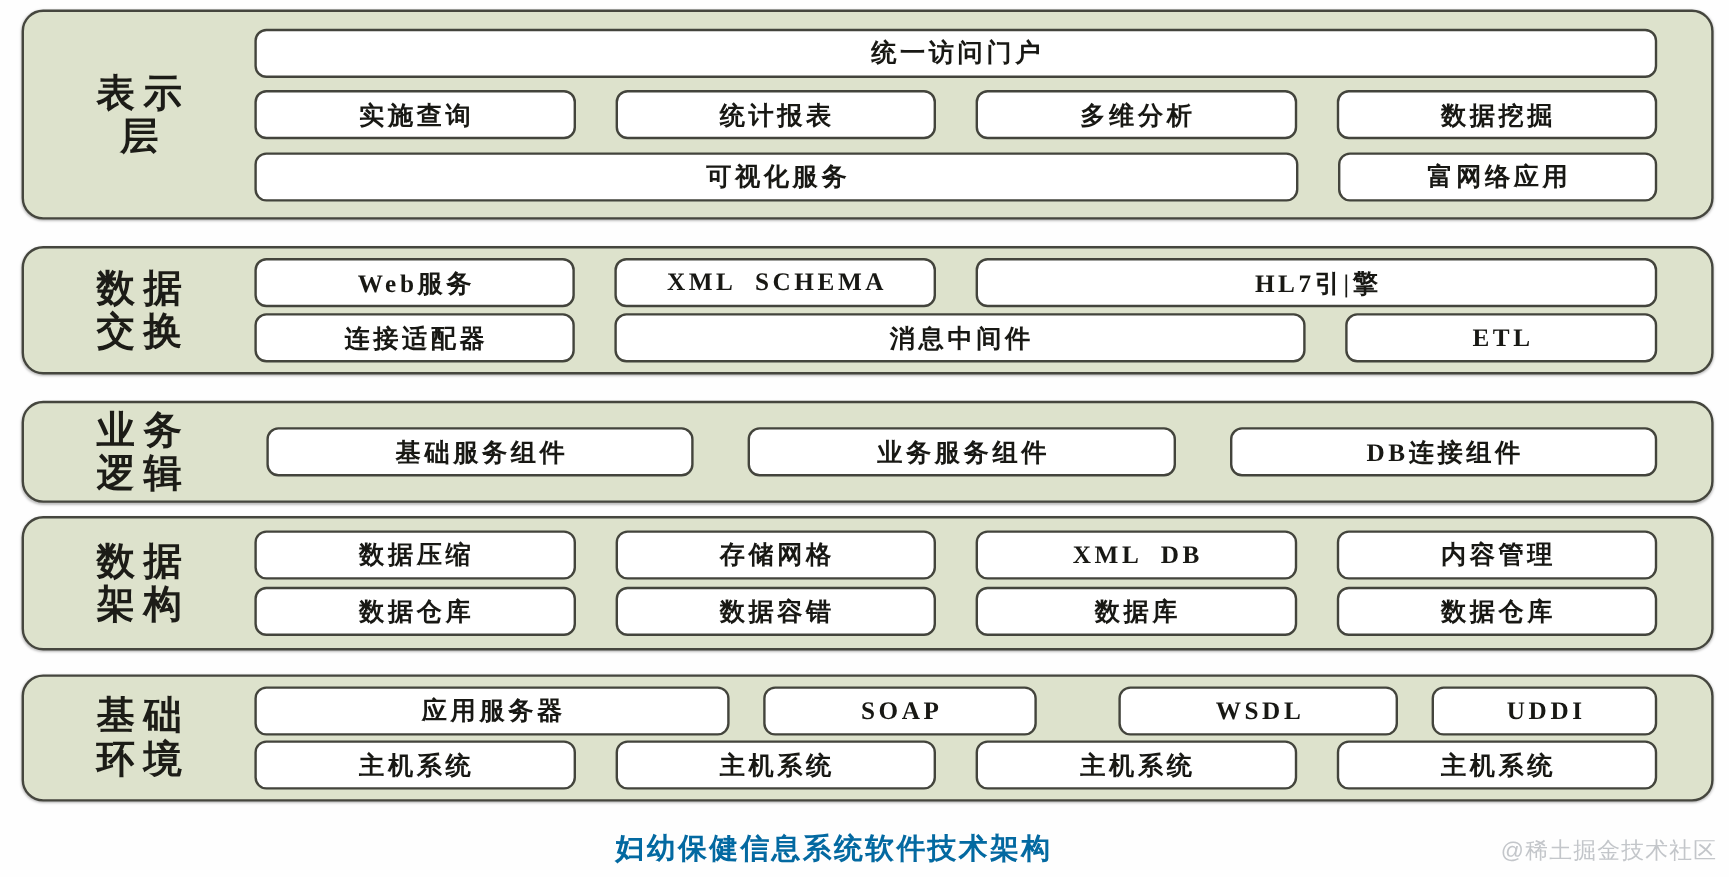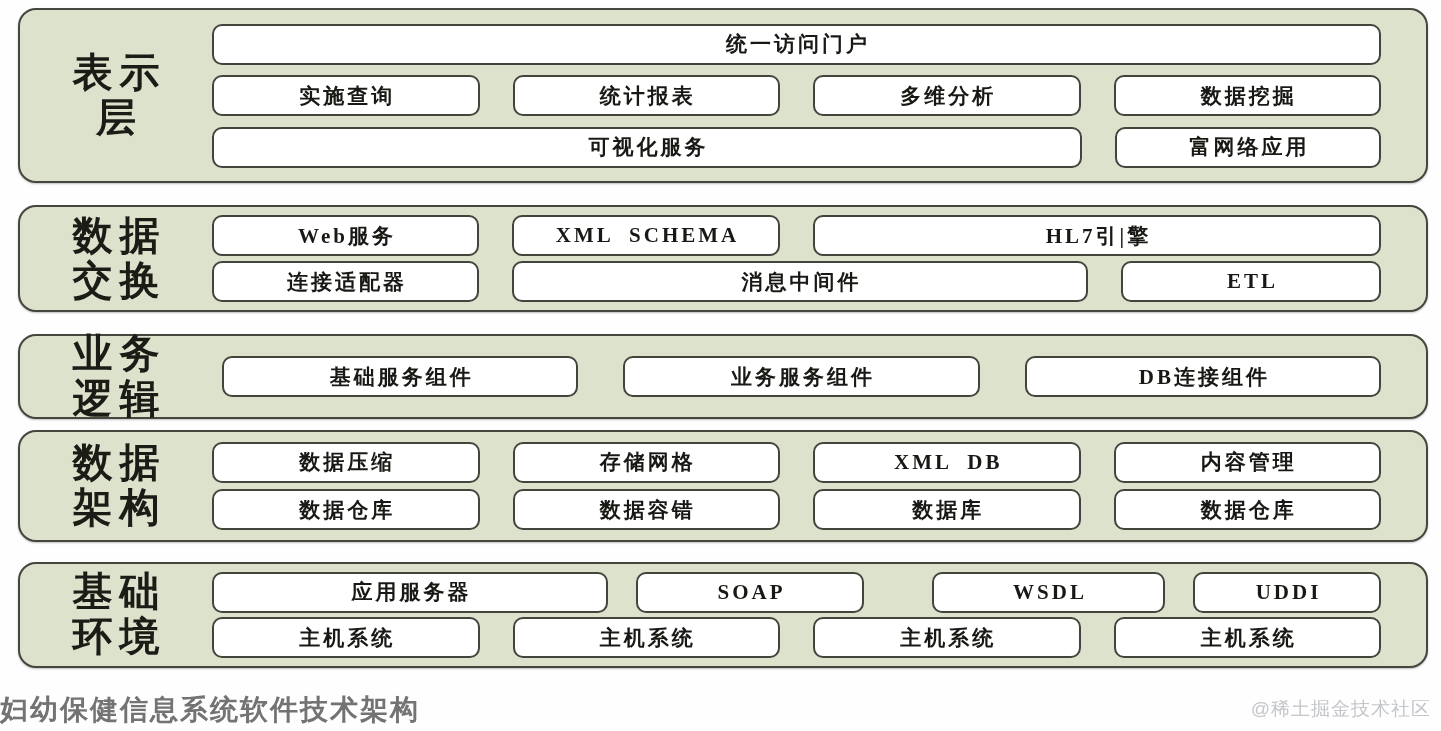--- a/index.html
+++ b/index.html
@@ -23,21 +23,21 @@
   .layer-1 { top:8px;   height:175px; }
   .layer-2 { top:205px; height:107px; }
   .layer-3 { top:334px; height:85px;  }
   .layer-4 { top:430px; height:112px; }
   .layer-5 { top:562px; height:106px; }
 
   .layer-label {
     width:192px; flex:0 0 192px;
     display:flex; flex-direction:column;
     align-items:center; justify-content:center;
-    font-size:40px; font-weight:bold; color:#1c1c17;
+    font-size:32px; font-weight:bold; color:#1c1c17;
     letter-spacing:7px; line-height:1.12;
     text-align:center;
   }
   .layer-label span { text-indent:7px; }
 
   .layer-content {
     flex:1;
     display:flex; flex-direction:column;
     justify-content:space-evenly;
     padding:3px 45px 3px 0;
@@ -64,24 +64,25 @@
   .w268 { flex:0 0 268px; }
   .w396 { flex:0 0 396px; }
   .w228 { flex:0 0 228px; }
   .w233 { flex:0 0 233px;margin-left:40px; }
   .w576 { flex:0 0 576px; }
   .w870 { flex:0 0 870px; }
 
   .caption {
     position:absolute;
     left:0; top:691px; width:1390px;
+    text-align:center;
     font-family:"Liberation Sans","DejaVu Sans",sans-serif;
-    font-size:28px; font-weight:bold;
+    font-size:24px; font-weight:bold;
     letter-spacing:2px;
-    color:#737373;
+    color:#0369a1;
   }
   .watermark {
     position:absolute;
     right:10px; bottom:9px;
     font-family:"Liberation Sans","DejaVu Sans",sans-serif;
     font-size:19px;
     color:#c3c6ca;
     letter-spacing:1px;
   }
 </style>

